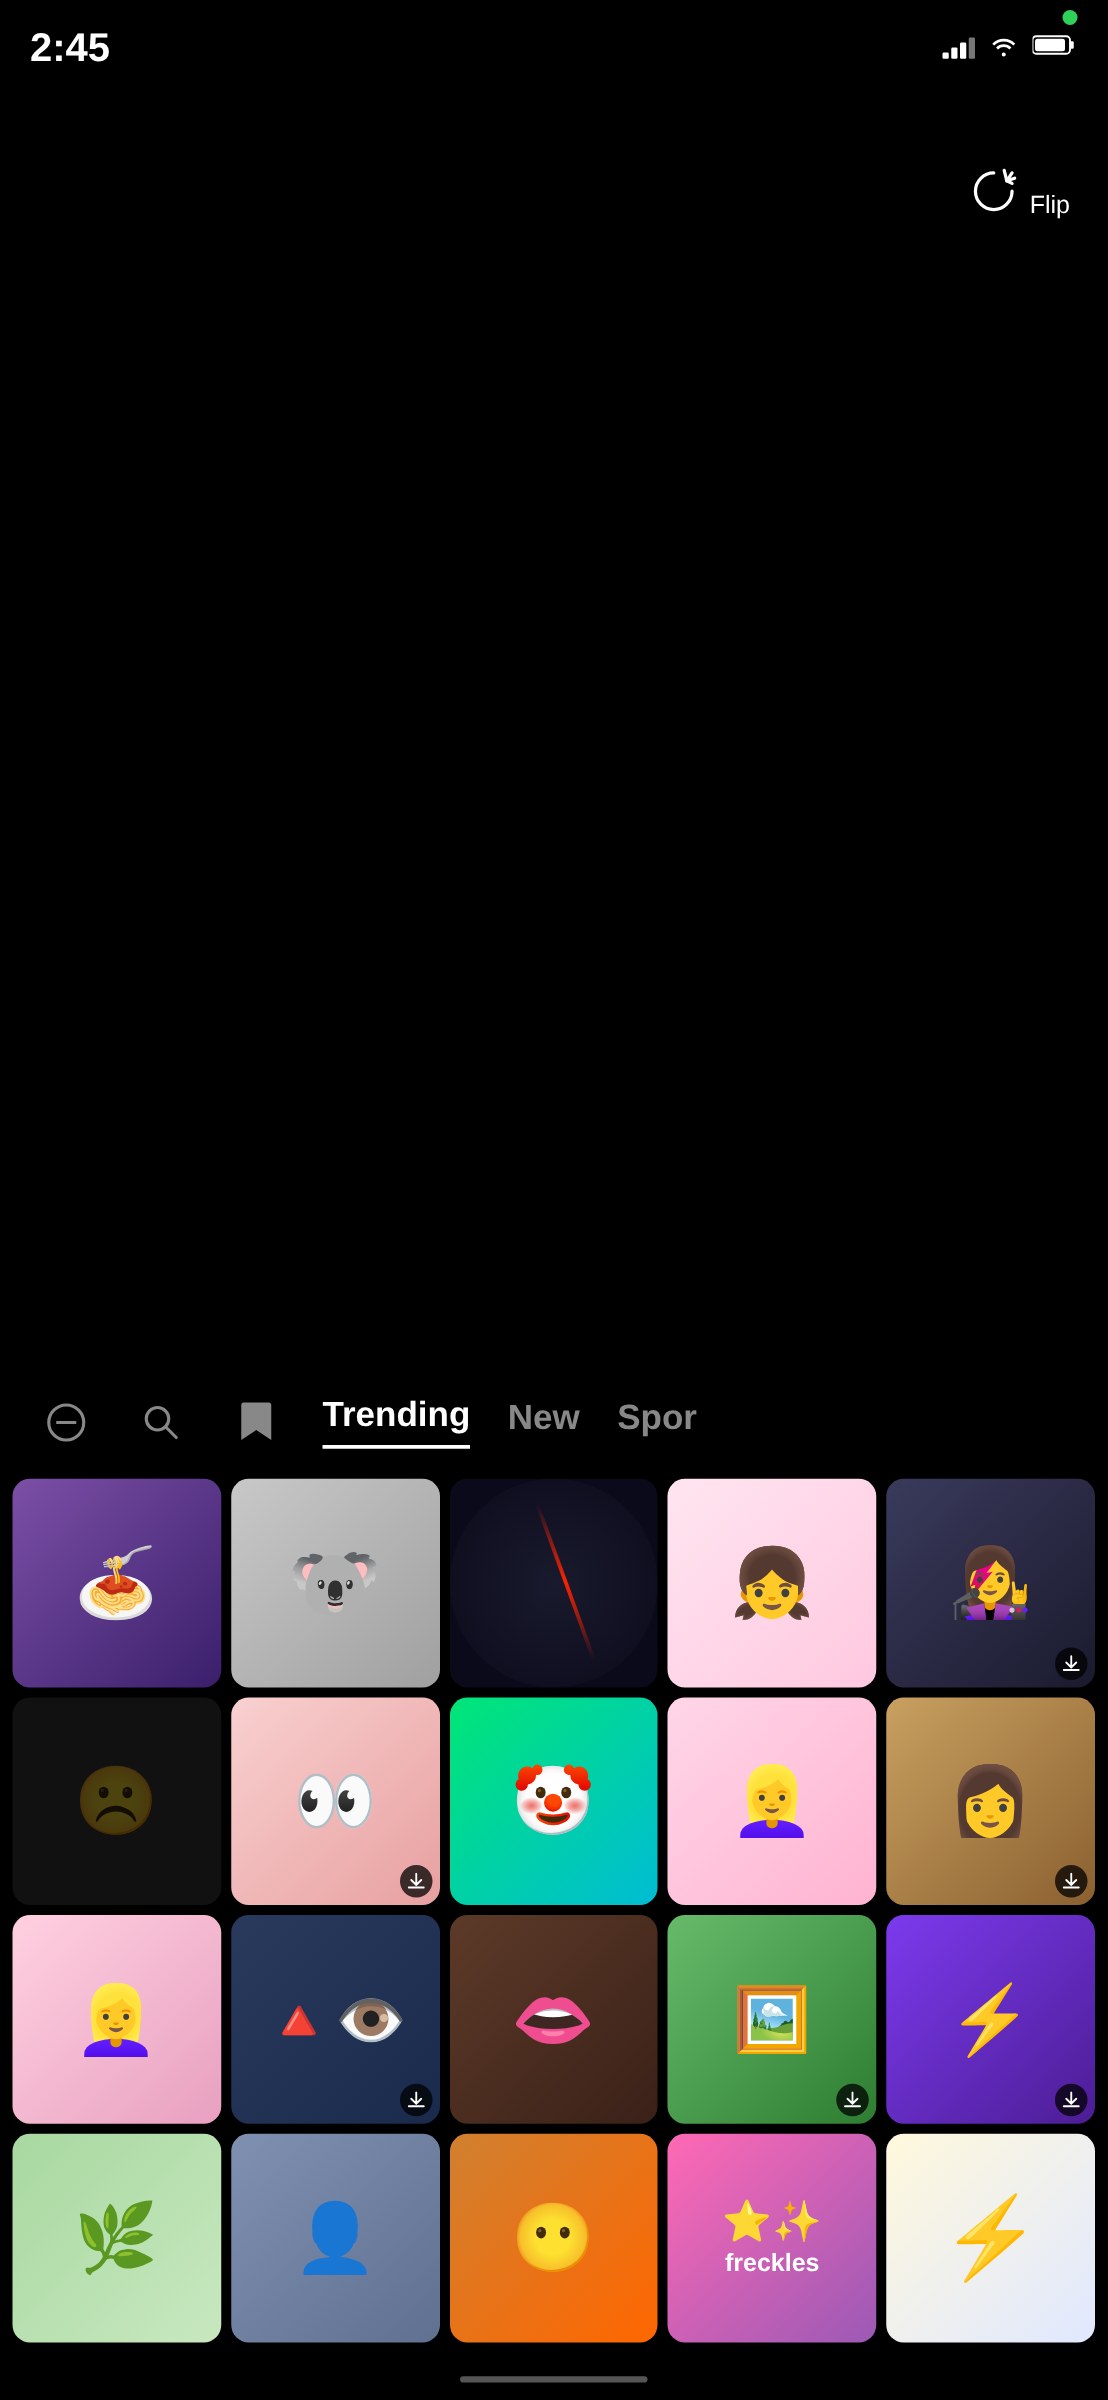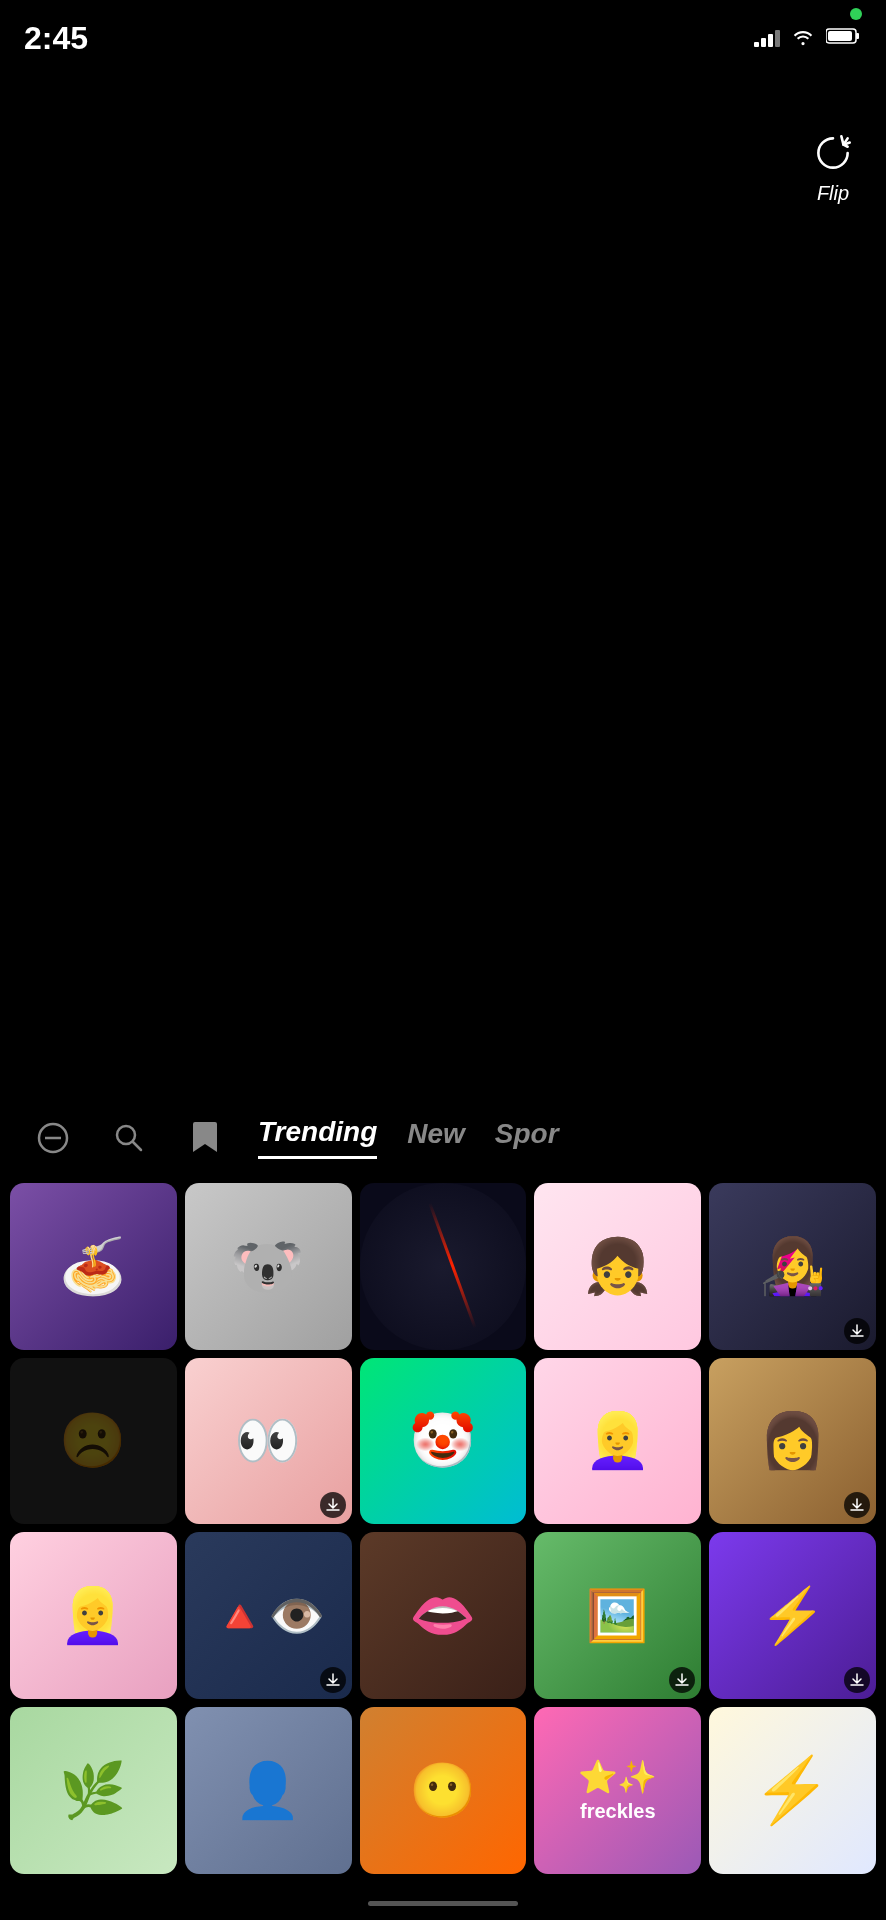--- a/index.html
+++ b/index.html
@@ -58,25 +58,24 @@
       background: #fff;
       border-radius: 1px;
     }
 
     
     .flip-button {
       position: absolute;
       top: 130px;
       right: 30px;
       display: flex;
-      flex-direction: column;
-      align-items: center;
+      flex-direction: row;
+      align-items: flex-end;
       gap: 6px;
       cursor: pointer;
-      font-style: italic;
     }
     .flip-icon {
       width: 46px;
       height: 46px;
     }
     .flip-label {
       font-size: 20px;
       color: #fff;
     }
 
@@ -105,21 +104,20 @@
       justify-content: center;
       color: #888;
       cursor: pointer;
     }
     .tab-item {
       font-size: 28px;
       font-weight: 600;
       color: #888;
       cursor: pointer;
       padding-bottom: 8px;
-      font-style: italic;
     }
     .tab-item.active {
       color: #fff;
       border-bottom: 3px solid #fff;
     }
 
     
     .filters-grid {
       display: grid;
       grid-template-columns: repeat(5, 1fr);

